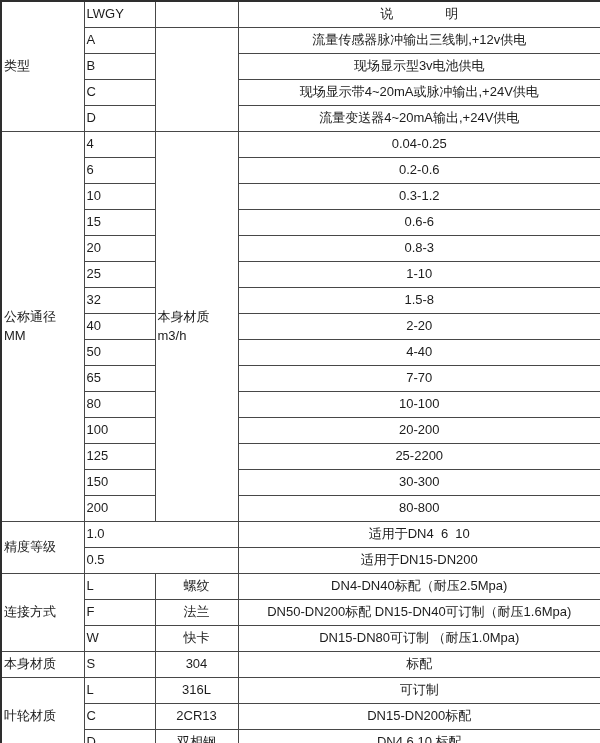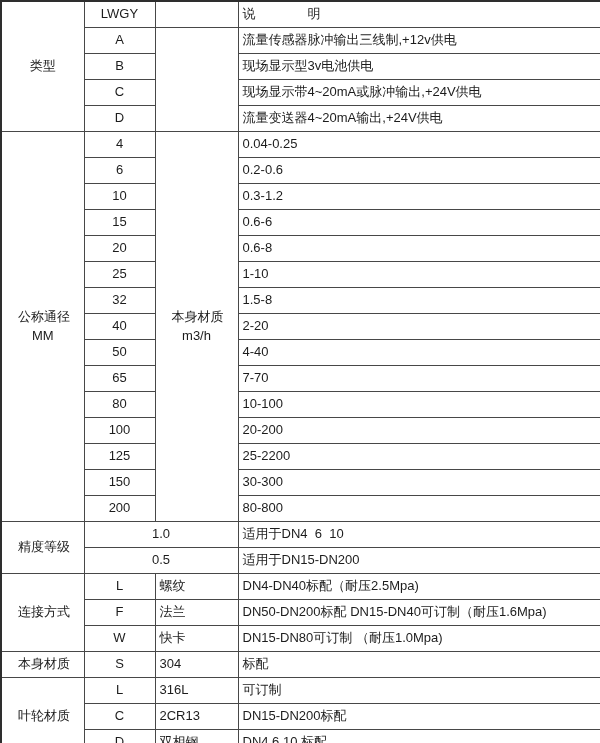--- a/index.html
+++ b/index.html
@@ -16,22 +16,22 @@
   }
   td {
     border: 1px solid #474747;
     padding: 0 4px;
     white-space: pre;
     overflow: hidden;
     height: 25px;
     vertical-align: middle;
     line-height: 1.3;
   }
-  td.c { text-align: center; padding: 0 16px; }
-  td.l { text-align: left; border-radius: 11px; }
+  td.c { padding: 0 2px; }
+  td.l { text-align: center; border-radius: 11px; }
   td.multiline { line-height: 1.45; }
 </style>
 </head>
 <body>
 
 <table class="spec">
   <colgroup>
     <col style="width:83px">
     <col style="width:71px">
     <col style="width:83px">
@@ -78,21 +78,21 @@
   <tr>
     <td class="c">10</td>
     <td class="l">0.3-1.2</td>
   </tr>
   <tr>
     <td class="c">15</td>
     <td class="l">0.6-6</td>
   </tr>
   <tr>
     <td class="c">20</td>
-    <td class="l">0.6-8</td>
+    <td class="l">0.8-3</td>
   </tr>
   <tr>
     <td class="c">25</td>
     <td class="l">1-10</td>
   </tr>
   <tr>
     <td class="c">32</td>
     <td class="l">1.5-8</td>
   </tr>
   <tr>

